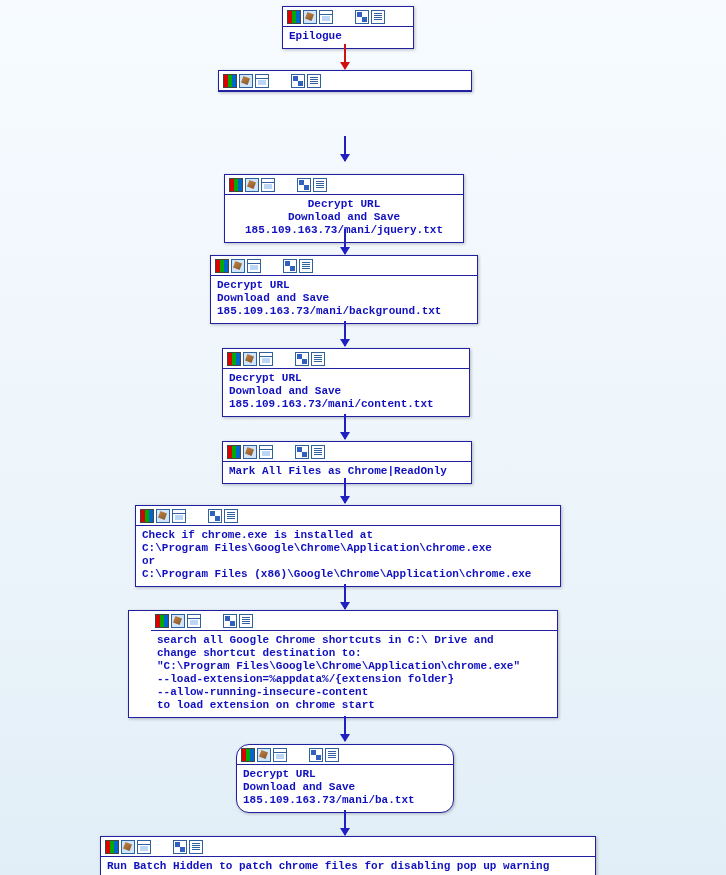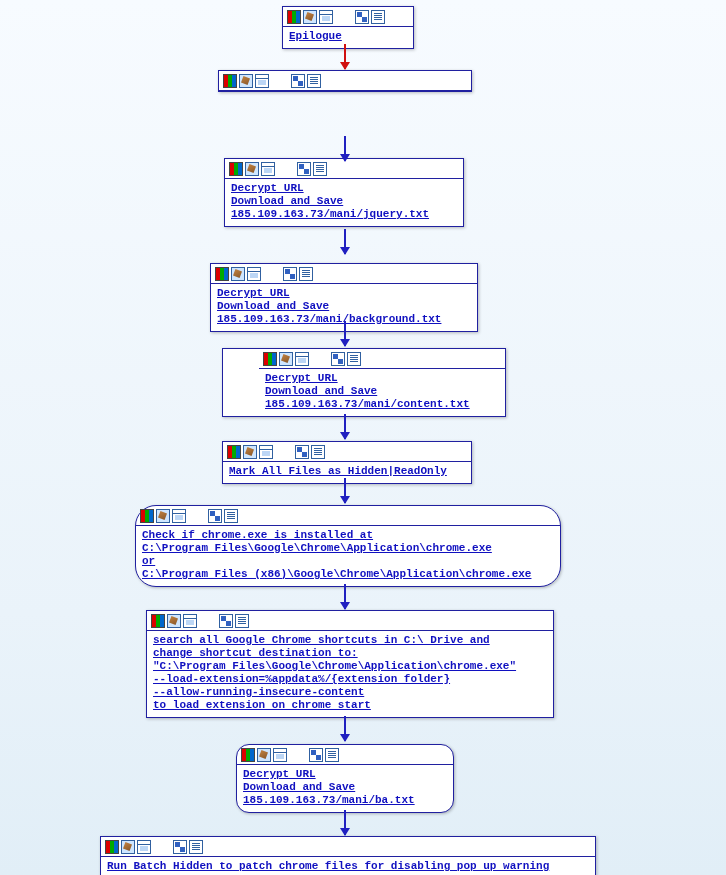--- a/index.html
+++ b/index.html
@@ -11,21 +11,20 @@
     font-weight:bold;
     color:#1010c0;
     position:relative;
     overflow:hidden;
   }
   .node{
     position:absolute;
     border:1px solid #2020a0;
     background:#ffffff;
     box-shadow:1px 1px 3px rgba(0,0,0,.25);
-    text-decoration:underline;
   }
   .node .hdr{
     border-bottom:1px solid #2020a0;
     padding:2px 4px 1px 4px;
     display:flex;
     align-items:center;
     gap:2px;
     height:16px;
   }
   .node .body{
@@ -103,47 +102,47 @@
     <div class="node" style="left: 218px; top: 70px; width: 252px;">
       <div class="hdr">
         <span class="ic ic-rgb"></span>
         <span class="ic ic-brush"></span>
         <span class="ic ic-win"></span>
         <span class="gap"></span>
         <span class="ic ic-puzzle"></span>
         <span class="ic ic-doc"></span>
       </div>
     </div>
-    <div class="node" style="left: 224px; top: 158px; width: 238px;">
+    <div class="node" style="left: 224px; top: 174px; width: 238px; text-align: center;">
       <div class="hdr">
         <span class="ic ic-rgb"></span>
         <span class="ic ic-brush"></span>
         <span class="ic ic-win"></span>
         <span class="gap"></span>
         <span class="ic ic-puzzle"></span>
         <span class="ic ic-doc"></span>
       </div>
       <div class="body"><span>Decrypt URL</span>
 <span>Download and Save</span>
 <span>185.109.163.73/mani/jquery.txt</span></div>
     </div>
-    <div class="node" style="left: 210px; top: 255px; width: 266px; margin-top: 8px;">
+    <div class="node" style="left: 210px; top: 255px; width: 266px;">
       <div class="hdr">
         <span class="ic ic-rgb"></span>
         <span class="ic ic-brush"></span>
         <span class="ic ic-win"></span>
         <span class="gap"></span>
         <span class="ic ic-puzzle"></span>
         <span class="ic ic-doc"></span>
       </div>
       <div class="body"><span>Decrypt URL</span>
 <span>Download and Save</span>
 <span>185.109.163.73/mani/background.txt</span></div>
     </div>
-    <div class="node" style="left: 222px; top: 348px; width: 246px; padding-left: 36px;">
+    <div class="node" style="left: 222px; top: 348px; width: 246px;">
       <div class="hdr">
         <span class="ic ic-rgb"></span>
         <span class="ic ic-brush"></span>
         <span class="ic ic-win"></span>
         <span class="gap"></span>
         <span class="ic ic-puzzle"></span>
         <span class="ic ic-doc"></span>
       </div>
       <div class="body"><span>Decrypt URL</span>
 <span>Download and Save</span>
@@ -151,37 +150,37 @@
     </div>
     <div class="node" style="left: 222px; top: 441px; width: 248px;">
       <div class="hdr">
         <span class="ic ic-rgb"></span>
         <span class="ic ic-brush"></span>
         <span class="ic ic-win"></span>
         <span class="gap"></span>
         <span class="ic ic-puzzle"></span>
         <span class="ic ic-doc"></span>
       </div>
-      <div class="body"><span>Mark All Files as Hidden|ReadOnly</span></div>
-    </div>
-    <div class="node" style="left: 135px; top: 505px; width: 424px; border-radius: 21px;">
+      <div class="body"><span>Mark All Files as Chrome|ReadOnly</span></div>
+    </div>
+    <div class="node" style="left: 135px; top: 505px; width: 424px;">
       <div class="hdr">
         <span class="ic ic-rgb"></span>
         <span class="ic ic-brush"></span>
         <span class="ic ic-win"></span>
         <span class="gap"></span>
         <span class="ic ic-puzzle"></span>
         <span class="ic ic-doc"></span>
       </div>
       <div class="body"><span>Check if chrome.exe is installed at</span>
 <span>C:\Program Files\Google\Chrome\Application\chrome.exe</span>
 <span>or</span>
 <span>C:\Program Files (x86)\Google\Chrome\Application\chrome.exe</span></div>
     </div>
-    <div class="node" style="left: 146px; top: 610px; width: 406px;">
+    <div class="node" style="left: 128px; top: 610px; width: 406px; padding-left: 22px;">
       <div class="hdr">
         <span class="ic ic-rgb"></span>
         <span class="ic ic-brush"></span>
         <span class="ic ic-win"></span>
         <span class="gap"></span>
         <span class="ic ic-puzzle"></span>
         <span class="ic ic-doc"></span>
       </div>
       <div class="body"><span>search all Google Chrome shortcuts in C:\ Drive and</span>
 <span>change shortcut destination to:</span>

